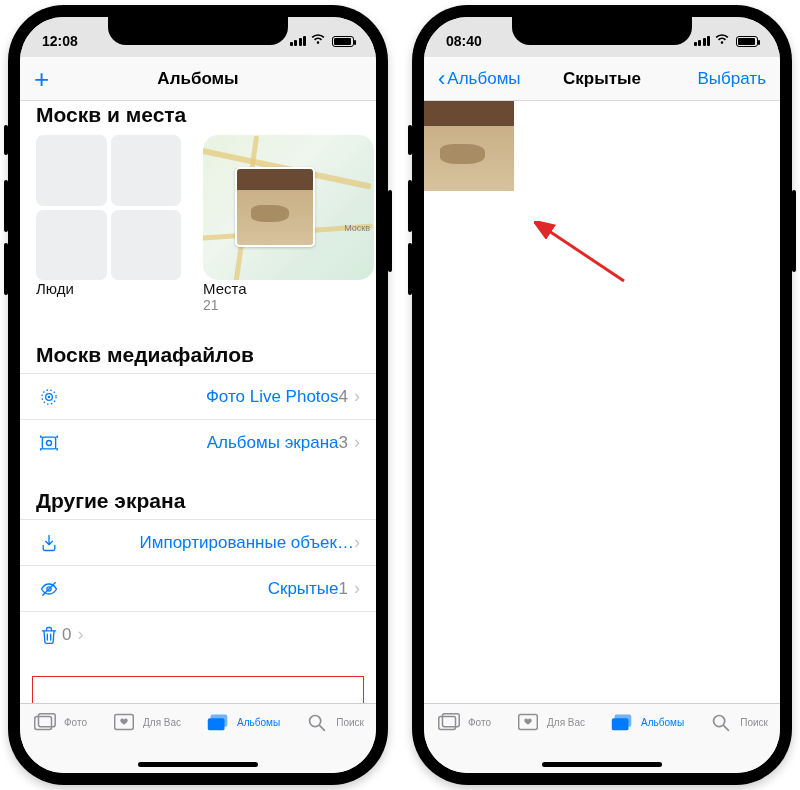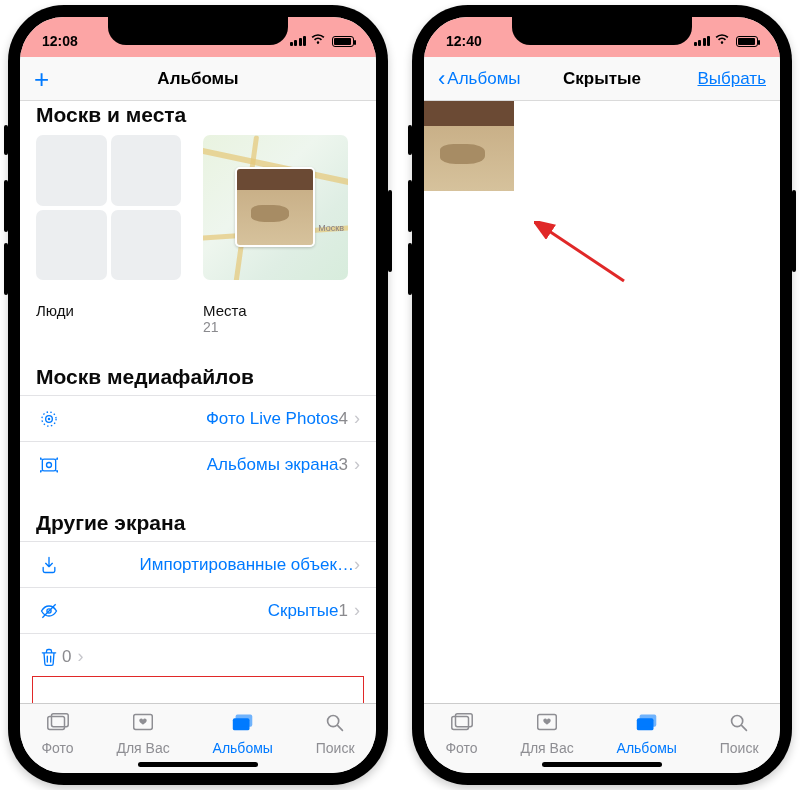--- a/index.html
+++ b/index.html
@@ -55,21 +55,21 @@
     z-index: 10;
   }
   .status-bar {
     height: 40px;
     display: flex;
     justify-content: space-between;
     align-items: center;
     padding: 8px 22px 0;
     font-size: 14px;
     font-weight: 600;
-    background: #fca5a5;
+    background: #e5e5e5;
   }
   .status-right { display:flex; align-items:center; gap:4px; }
   .signal { display:flex; gap:1.5px; align-items:flex-end; }
   .signal span { width:3px; background:#000; border-radius:1px; }
   .signal span:nth-child(1){height:4px;}
   .signal span:nth-child(2){height:6px;}
   .signal span:nth-child(3){height:8px;}
   .signal span:nth-child(4){height:10px;}
   .wifi { font-size:14px; }
   .battery {
@@ -83,39 +83,39 @@
     height: 44px;
     display:flex;
     align-items:center;
     justify-content:space-between;
     padding: 0 14px;
     border-bottom: 0.5px solid rgba(0,0,0,0.12);
     background: #f9f9f9;
   }
   .nav-title { font-size:17px; font-weight:600; position:absolute; left:50%; transform:translateX(-50%); }
   .nav-left, .nav-right { color:#007aff; font-size:17px; display:flex; align-items:center; gap:2px; min-width:40px; }
-  .nav-right { justify-content:flex-start;text-decoration:underline; }
+  .nav-right { justify-content:flex-start; }
   .plus { font-size:26px; font-weight:300; line-height:1; }
   .chevron-left { font-size:22px; line-height:1; }
 
   .content { flex:1; overflow:hidden; background:#fff; position:relative; }
 
   
   .section-cut-title {
     font-size:21px; font-weight:700; color:#0a0a0a; padding: 6px 16px 0; margin-top:-4px;
     white-space:nowrap; overflow:hidden;
   }
   .cards-row { display:flex; gap:22px; padding: 8px 16px 6px; }
   .card { display:flex; flex-direction:column; }
   .people-grid {
     width:145px; height:145px; display:grid; grid-template:1fr 1fr/1fr 1fr; gap:4px;
   }
   .people-grid div { background:#eceef0; border-radius:7px; }
   .map-tile {
-    width:145px; height:145px; border-radius:7px;
+    width:171px; height:145px; border-radius:15px;
     background: linear-gradient(135deg,#e9f3e0 0%, #eef6ee 40%, #dfeee4 70%, #d7ecdc 100%);
     position:relative; overflow:hidden;
   }
   .map-road {
     position:absolute; background:rgba(230,200,120,0.7); border-radius:2px;
   }
   .map-road.r1{ top:30px; left:-10px; width:180px; height:6px; transform:rotate(12deg);}
   .map-road.r2{ top:95px; left:-10px; width:180px; height:5px; transform:rotate(-4deg);}
   .map-road.r3{ top:0; left:40px; width:5px; height:160px; transform:rotate(8deg);}
   .map-label { position:absolute; right:4px; top:88px; font-size:9px; color:#888084; }
@@ -126,21 +126,21 @@
   }
   .dog-img {
     width:100%; height:100%;
     background: linear-gradient(to bottom, #6b4a34 0%, #6b4a34 28%, #c9b088 28%, #d6c29c 100%);
     position:relative;
   }
   .dog-img::after{
     content:""; position:absolute; left:18%; top:48%; width:50%; height:22%;
     background:#a78c64; border-radius:30% 40% 40% 35%;
   }
-  .card-label { font-size:15px; color:#111; margin-top:22px; }
+  .card-label { font-size:15px; color:#111; margin-top:0; }
   .card-sub { font-size:14px; color:#8a8a8e; }
 
   .section-title {
     font-size:21px; font-weight:700; color:#0a0a0a; padding: 24px 16px 6px;
   }
   .list-row {
     display:flex; align-items:center; padding:12px 16px;
     border-top:0.5px solid #e3e3e6;
     position:relative;
     text-align:right;
@@ -155,21 +155,21 @@
     position:absolute; left:12px; right:12px;
     border:1.5px solid #e02828; pointer-events:none;
     height:47px; top:575px;
   }
 
   .tab-bar {
     height:70px; border-top:0.5px solid rgba(0,0,0,0.18);
     display:flex; justify-content:space-around; align-items:flex-start;
     padding-top:6px; background:#f9f9f9;
   }
-  .tab-item { display:flex; flex-direction:column; align-items:center; gap:6px; color:#8e8e93; font-size:14px; }
+  .tab-item { display:flex; align-items:center; gap:6px; color:#8e8e93; font-size:10px; }
   .tab-item.active { color:#007aff; }
   .tab-item svg { width:26px; height:24px; }
   .home-indicator {
     position:absolute; bottom:6px; left:50%; transform:translateX(-50%);
     width:120px; height:5px; background:#000; border-radius:3px;
   }
 
   
   .grid-left { display:flex; flex-wrap:wrap; padding:0; }
   .photo-thumb { width:90px; height:90px; margin:0; }
@@ -348,21 +348,21 @@
 
 <div class="phone">
   <div class="side-btn left1"></div>
   <div class="side-btn left2"></div>
   <div class="side-btn left3"></div>
   <div class="side-btn right1"></div>
   <div class="screen">
     <div class="notch"></div>
 
     <div class="status-bar">
-      <span>12:40</span>
+      <span>08:40</span>
       <div class="status-right">
         <div class="signal">
             <span></span>
             <span></span>
             <span></span>
             <span></span>
           </div>
         <span class="wifi">
           <svg viewBox="0 0 20 16" width="16" height="13">
               <path fill="#000" d="M10 13.5a1.6 1.6 0 100-3.2 1.6 1.6 0 000 3.2zm-3.6-4.3a5.1 5.1 0 017.2 0l1.5-1.5a7.2 7.2 0 00-10.2 0l1.5 1.5zm-3-3a9.3 9.3 0 0113.2 0l1.5-1.5a11.4 11.4 0 00-16.2 0l1.5 1.5z"></path>

